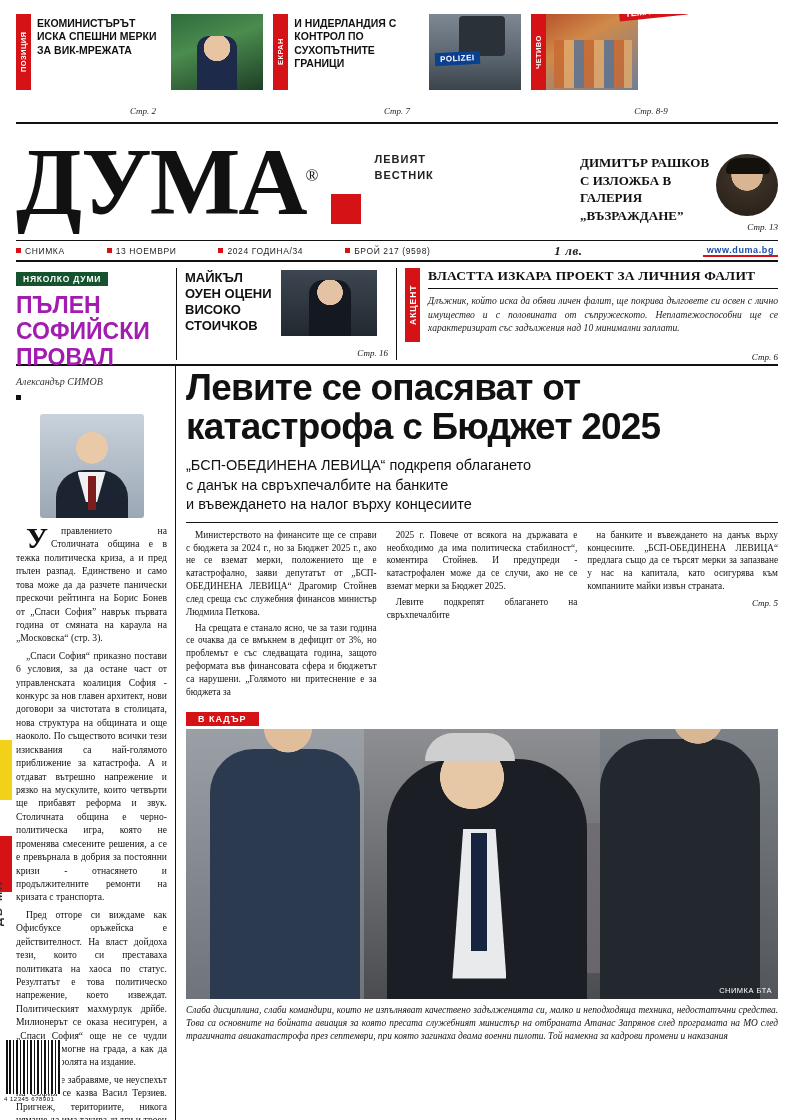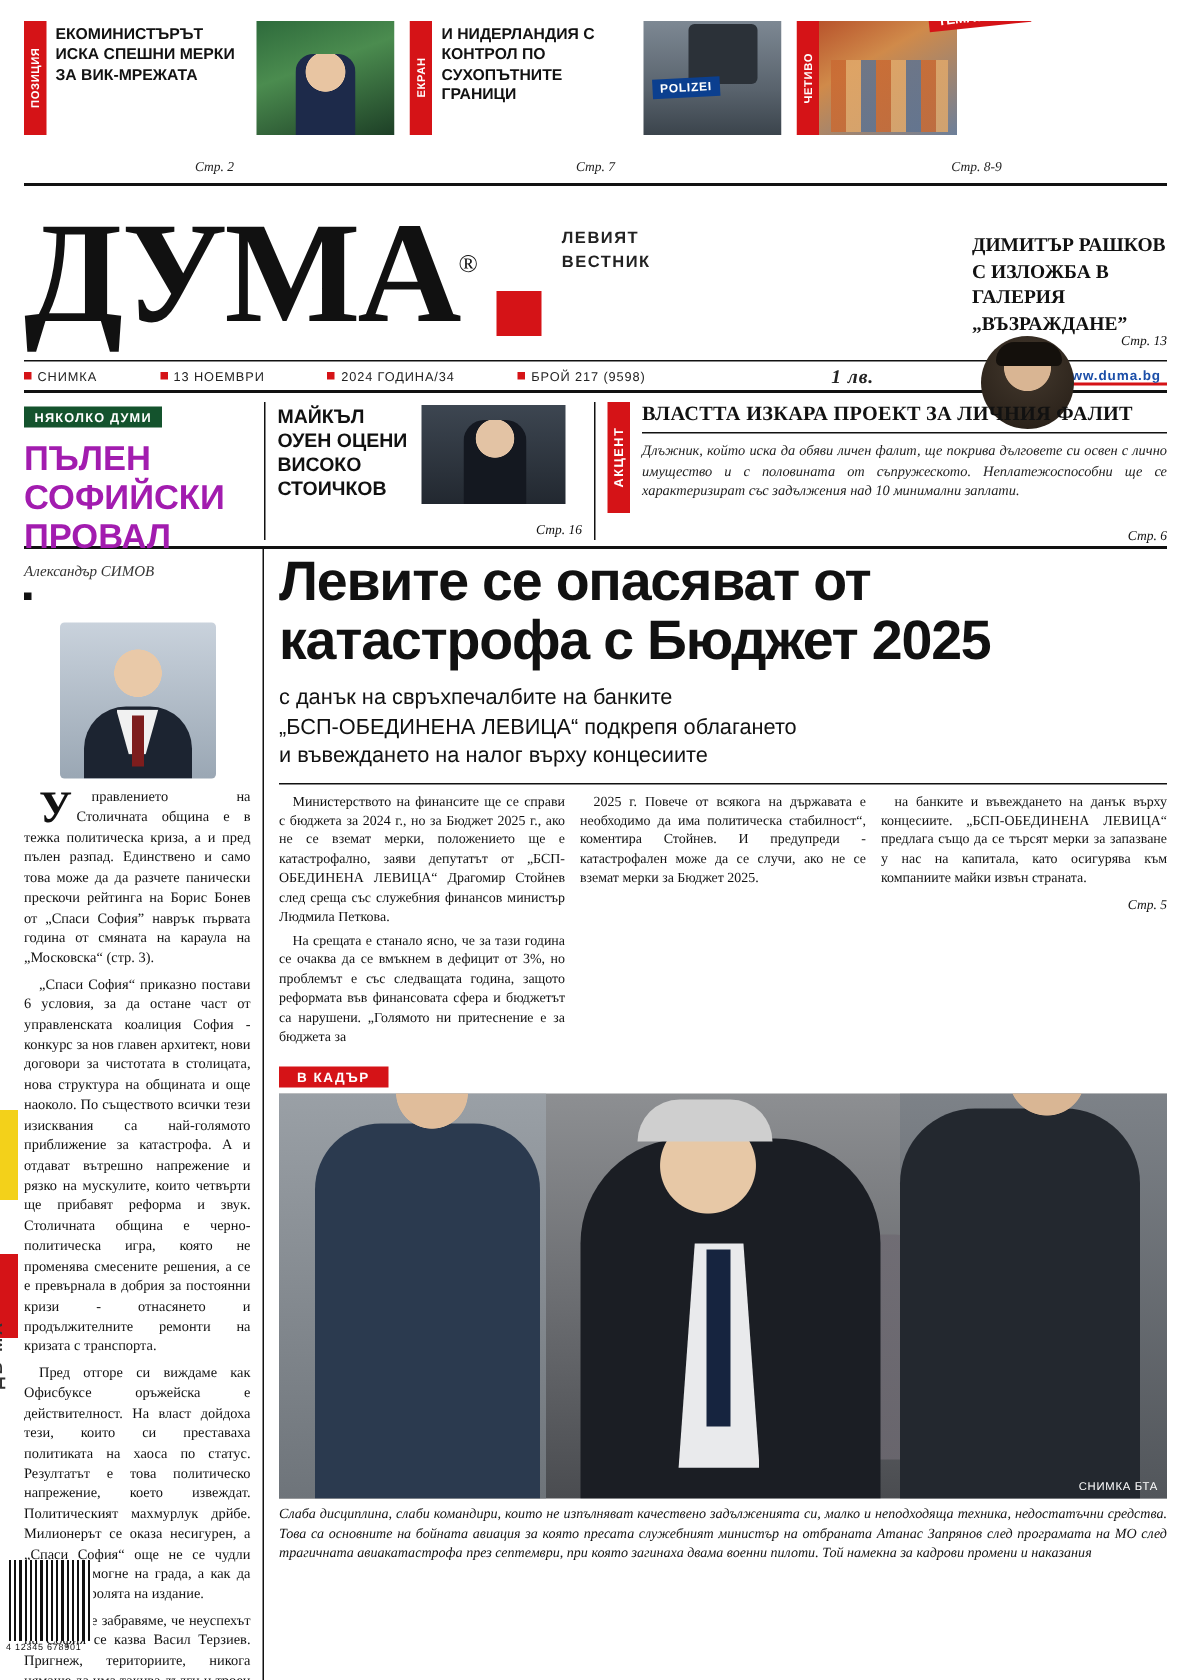--- a/index.html
+++ b/index.html
@@ -150,21 +150,20 @@
     color: #222;
     margin: 24px 0 0 58px;
     line-height: 1.45;
     text-transform: uppercase;
   }
   .mast-right {
     margin-left: auto;
     display: flex;
     align-items: flex-start;
     padding-top: 26px;
-    flex-direction: column;
   }
   .mast-right-text {
     font-family: "Liberation Serif", serif;
     font-weight: bold;
     font-size: 13px;
     line-height: 1.35;
     text-transform: uppercase;
     text-align: left;
     width: 130px;
   }
@@ -601,33 +600,34 @@
       <p>„Спаси София“ приказно постави 6 условия, за да остане част от управленската коалиция София - конкурс за нов главен архитект, нови договори за чистотата в столицата, нова структура на общината и още наоколо. По съществото всички тези изисквания са най-голямото приближение за катастрофа. А и отдават вътрешно напрежение и рязко на мускулите, които четвърти ще прибавят реформа и звук. Столичната община е черно-политическа игра, която не променява смесените решения, а се е превърнала в добрия за постоянни кризи - отнасянето и продължителните ремонти на кризата с транспорта.</p>
       <p>Пред отгоре си виждаме как Офисбуксе оръжейска е действителност. На власт дойдоха тези, които си преставаха политиката на хаоса по статус. Резултатът е това политическо напрежение, което извеждат. Политическият махмурлук дрйбе. Милионерът се оказа несигурен, а „Спаси София“ още не се чудли нека да помогне на града, а как да изяде и от ролята на издание.</p>
       <p>А и да не забравяме, че неуспехът на София се казва Васил Терзиев. Пригнеж, териториите, никога нямаше да има такива дълги и троен години на бездействие, безсмислие и управленски провали.</p>
     </div>
     
   </div>
 
   <div class="col-right">
     <div class="headline">Левите се опасяват от катастрофа с Бюджет 2025</div>
     <div class="subhead">
+      <div>„БСП-ОБЕДИНЕНА ЛЕВИЦА“ подкрепя облагането</div>
       <div>с данък на свръхпечалбите на банките</div>
-      <div>„БСП-ОБЕДИНЕНА ЛЕВИЦА“ подкрепя облагането</div>
       <div>и въвеждането на налог върху концесиите</div>
     </div>
     <div class="rule-thin"></div>
 
     <div class="cols3">
       <div class="c">
         <p>Министерството на финансите ще се справи с бюджета за 2024 г., но за Бюджет 2025 г., ако не се вземат мерки, положението ще е катастрофално, заяви депутатът от „БСП-ОБЕДИНЕНА ЛЕВИЦА“ Драгомир Стойнев след среща със служебния финансов министър Людмила Петкова.</p>
         <p>На срещата е станало ясно, че за тази година се очаква да се вмъкнем в дефицит от 3%, но проблемът е със следващата година, защото реформата във финансовата сфера и бюджетът са нарушени. „Голямото ни притеснение е за бюджета за</p>
       </div>
       <div class="c">
         <p>2025 г. Повече от всякога на държавата е необходимо да има политическа стабилност“, коментира Стойнев. И предупреди - катастрофален може да се случи, ако не се вземат мерки за Бюджет 2025.</p>
+        <p>Левите подкрепят облагането на свръхпечалбите</p>
       </div>
       <div class="c">
         <p>на банките и въвеждането на данък върху концесиите. „БСП-ОБЕДИНЕНА ЛЕВИЦА“ предлага също да се търсят мерки за запазване у нас на капитала, като осигурява към компаниите майки извън страната.</p>
         <div class="page-ref-right">Стр. 5</div>
       </div>
     </div>
 
     <div class="kadar-wrap">
       <span class="kadar-tag">В КАДЪР</span>
       <div class="photo-main">

